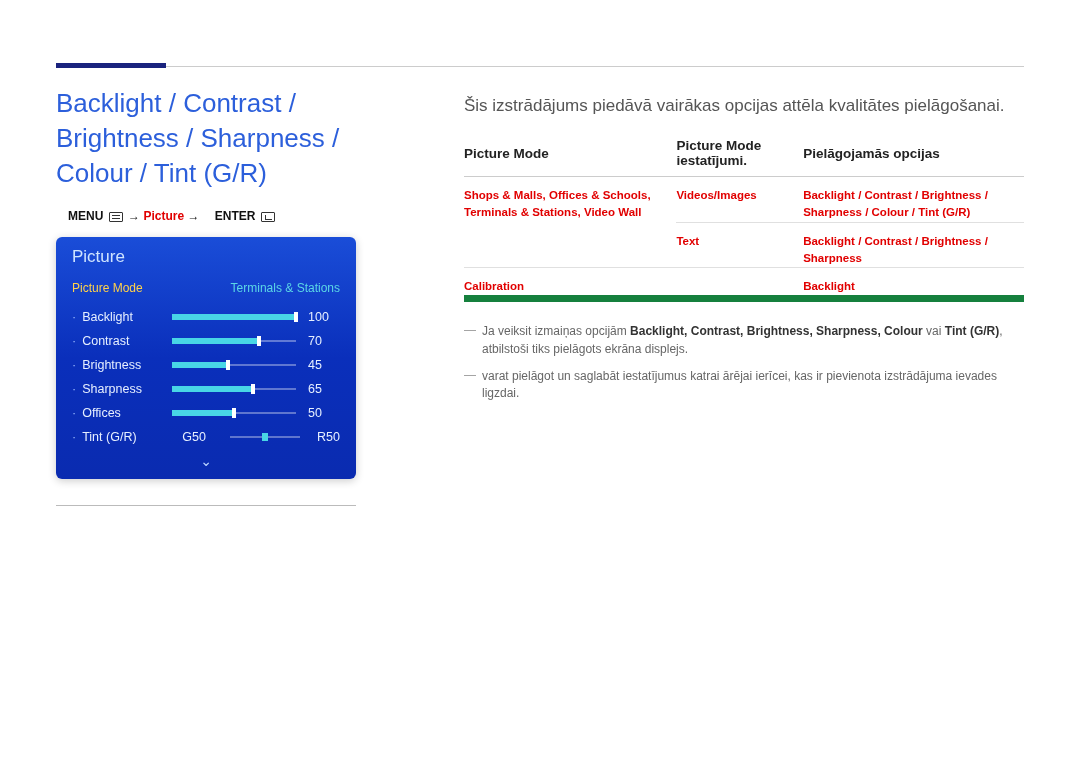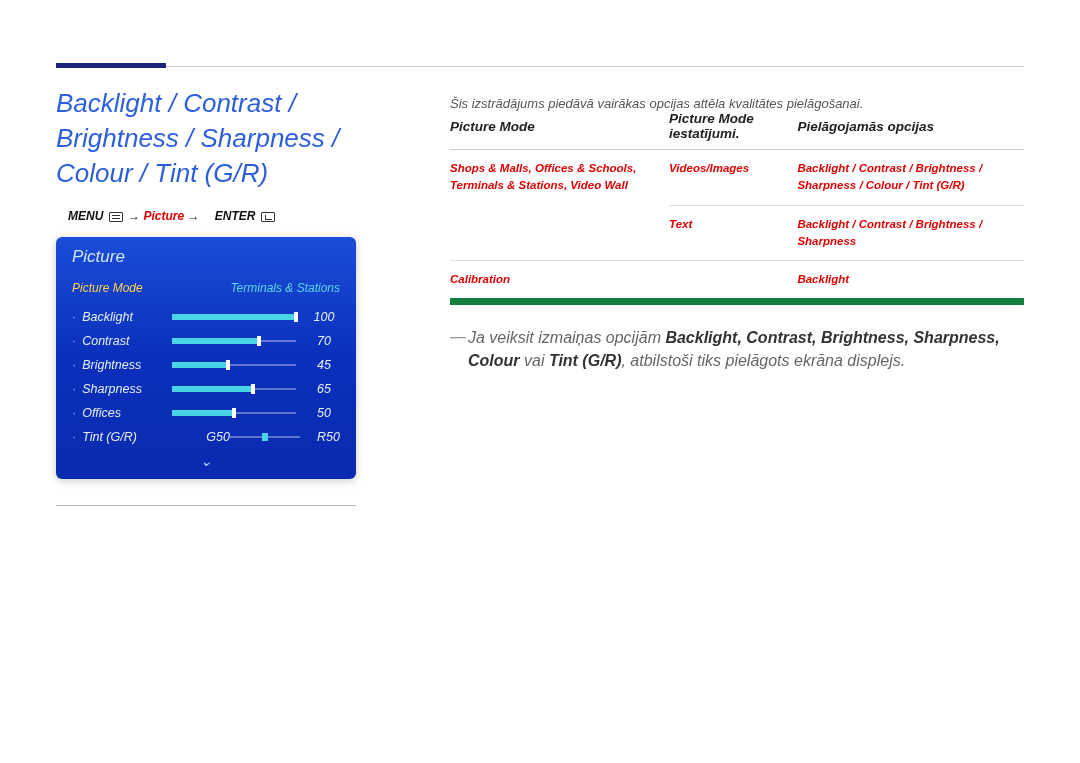--- a/index.html
+++ b/index.html
@@ -21,23 +21,22 @@
   .accent-bar {
     position: absolute;
     top: 63px;
     left: 56px;
     width: 110px;
     height: 5px;
     background: #1a237e;
   }
   .page {
     display: flex;
-    gap: 46px;
+    gap: 60px;
     padding-top: 26px;
-    font-style: italic;
   }
   .left-col { width: 348px; flex: 0 0 348px; }
   .right-col { flex: 1; padding-top: 10px; }
 
   .page-title {
     color: #2c5fdb;
     font-size: 26px;
     font-weight: 500;
     line-height: 1.35;
     margin-bottom: 18px;
@@ -110,22 +109,22 @@
     background: rgba(255,255,255,0.35);
   }
   .tv-row .slider .fill {
     position: absolute; left:0; top:1px; height:6px;
     background: #48d6e6;
   }
   .tv-row .slider .knob {
     position: absolute; top:-1px; width:4px; height:10px;
     background:#fff;
   }
-  .tv-row .val { width: 32px; text-align: center; color:#e6efff;}
-  .tint-row .g { color:#e6efff; margin-left: auto; margin-right: 0;}
+  .tv-row .val { width: 32px; text-align: left; color:#e6efff;}
+  .tint-row .g { color:#e6efff; margin-left: auto; margin-right: 24px;}
   .tint-row .tint-bar {
     width: 70px; height:8px; position:relative;
   }
   .tint-row .tint-bar .track {
     position:absolute; left:0; right:0; top:3px; height:2px;
     background: rgba(255,255,255,0.35);
   }
   .tint-row .tint-bar .center {
     position:absolute; left:50%; top:0; width:6px; height:8px;
     background:#48d6e6; transform:translateX(-50%);
@@ -142,48 +141,49 @@
     font-size: 10.5px;
     color: #8a8a8a;
     position: relative;
     padding-left: 12px;
   }
   .footnote::before {
     content:"–"; position:absolute; left:0; top:0; color:#8a8a8a;
   }
 
   .intro-text {
-    font-size: 13px;
+    font-size: 17px;
     color: #555;
+    margin-bottom: 22px;
   }
 
   .options-table {
     width: 100%;
     font-size: 11.5px;
     border-collapse: collapse;
   }
   .options-table th {
     text-align: left;
     font-weight: bold;
     color: #222;
     font-size: 13.5px;
     padding: 0 10px 8px 0;
     border-bottom: 1px solid #ccc;
   }
   .options-table td {
-    padding: 10px 10px 10px 0;
+    padding: 10px 10px 0 0;
     vertical-align: top;
     border-bottom: 1px solid #e0e0e0;
     color: #e10000;
     font-weight: bold;
     line-height: 1.5;
   }
   .options-table tr.last td { border-bottom: 7px solid #15803d; }
 
-  .notes { margin-top: 16px; font-size: 16px; color:#666; }
+  .notes { margin-top: 16px; font-size: 12px; color:#666; }
   .note-line {
     position: relative;
     padding: 5px 0 5px 18px;
     line-height: 1.45;
   }
   .note-line::before {
     content:"―"; position:absolute; left:0; top:4px; color:#999;
   }
   .note-line .bold { font-weight: bold; color:#333;}
 </style>
@@ -312,15 +312,16 @@
           <td></td>
           <td>Backlight</td>
         </tr>
       </tbody>
     </table>
 
     <div class="notes">
       <div class="note-line">
         <span>Ja veiksit izmaiņas opcijām </span><span class="bold">Backlight, Contrast, Brightness, Sharpness, Colour</span><span> vai </span><span class="bold">Tint (G/R)</span><span>, atbilstoši tiks pielāgots ekrāna displejs.</span>
       </div>
+      <div class="note-line">varat pielāgot un saglabāt iestatījumus katrai ārējai ierīcei, kas ir pievienota izstrādājuma ievades ligzdai.</div>
     </div>
   </div>
 </div>
 
 </body></html>

